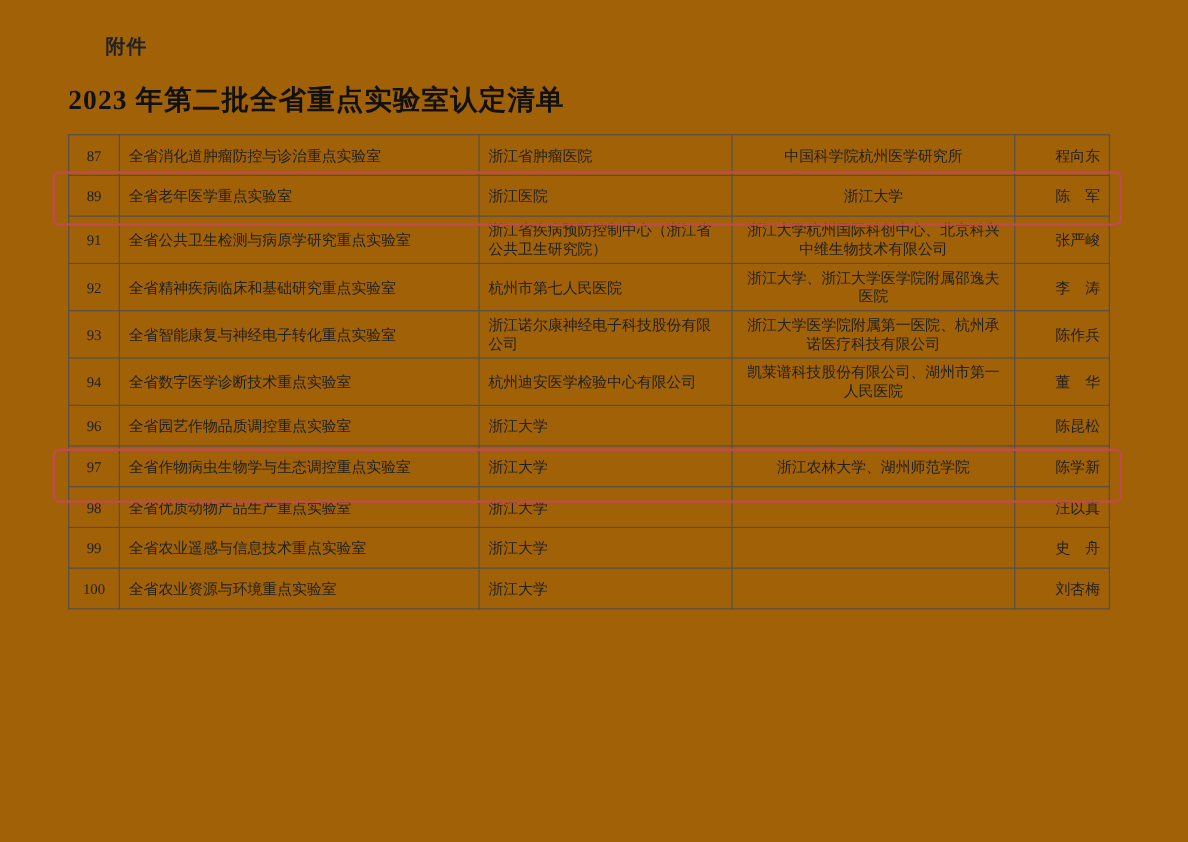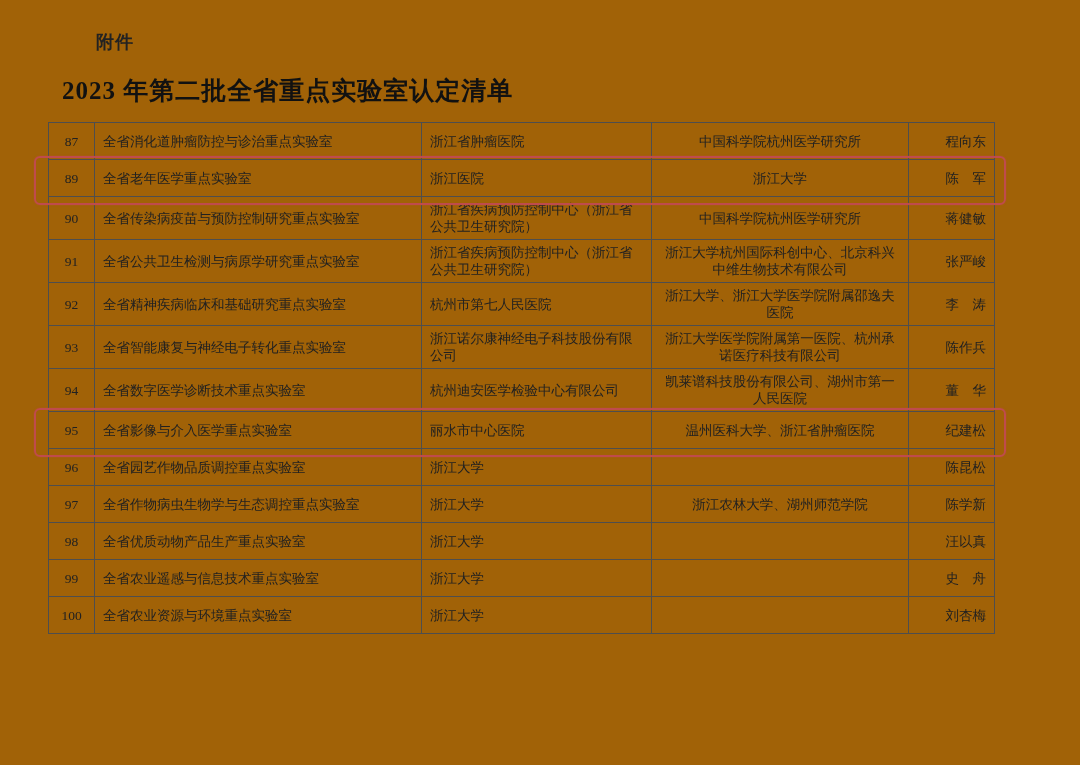--- a/index.html
+++ b/index.html
@@ -31,21 +31,21 @@
     top: 74px;
     width: 946px;
     margin: 0;
     font-size: 25px;
     font-weight: 700;
     letter-spacing: 1px;
     color: #111;
   }
   .table-wrap {
     position: absolute;
-    left: 48px;
+    left: 62px;
     top: 122px;
     width: 946px;
   }
   table.lab-table {
     width: 946px;
     table-layout: fixed;
     border-collapse: collapse;
     font-size: 13.5px;
     color: #212121;
   }
@@ -97,27 +97,20 @@
     <td class="c-leader">程向东</td>
   </tr>
           <tr>
     <td class="c-num">89</td>
     <td class="c-lab">全省老年医学重点实验室</td>
     <td class="c-host">浙江医院</td>
     <td class="c-partner">浙江大学</td>
     <td class="c-leader">陈　军</td>
   </tr>
           <tr>
-    <td class="c-num">90</td>
-    <td class="c-lab">全省传染病疫苗与预防控制研究重点实验室</td>
-    <td class="c-host">浙江省疾病预防控制中心（浙江省公共卫生研究院）</td>
-    <td class="c-partner">中国科学院杭州医学研究所</td>
-    <td class="c-leader">蒋健敏</td>
-  </tr>
-          <tr>
     <td class="c-num">91</td>
     <td class="c-lab">全省公共卫生检测与病原学研究重点实验室</td>
     <td class="c-host">浙江省疾病预防控制中心（浙江省公共卫生研究院）</td>
     <td class="c-partner">浙江大学杭州国际科创中心、北京科兴中维生物技术有限公司</td>
     <td class="c-leader">张严峻</td>
   </tr>
           <tr>
     <td class="c-num">92</td>
     <td class="c-lab">全省精神疾病临床和基础研究重点实验室</td>
     <td class="c-host">杭州市第七人民医院</td>
@@ -130,27 +123,20 @@
     <td class="c-host">浙江诺尔康神经电子科技股份有限公司</td>
     <td class="c-partner">浙江大学医学院附属第一医院、杭州承诺医疗科技有限公司</td>
     <td class="c-leader">陈作兵</td>
   </tr>
           <tr>
     <td class="c-num">94</td>
     <td class="c-lab">全省数字医学诊断技术重点实验室</td>
     <td class="c-host">杭州迪安医学检验中心有限公司</td>
     <td class="c-partner">凯莱谱科技股份有限公司、湖州市第一人民医院</td>
     <td class="c-leader">董　华</td>
-  </tr>
-          <tr>
-    <td class="c-num">95</td>
-    <td class="c-lab">全省影像与介入医学重点实验室</td>
-    <td class="c-host">丽水市中心医院</td>
-    <td class="c-partner">温州医科大学、浙江省肿瘤医院</td>
-    <td class="c-leader">纪建松</td>
   </tr>
           <tr>
     <td class="c-num">96</td>
     <td class="c-lab">全省园艺作物品质调控重点实验室</td>
     <td class="c-host">浙江大学</td>
     <td class="c-partner"></td>
     <td class="c-leader">陈昆松</td>
   </tr>
           <tr>
     <td class="c-num">97</td>

